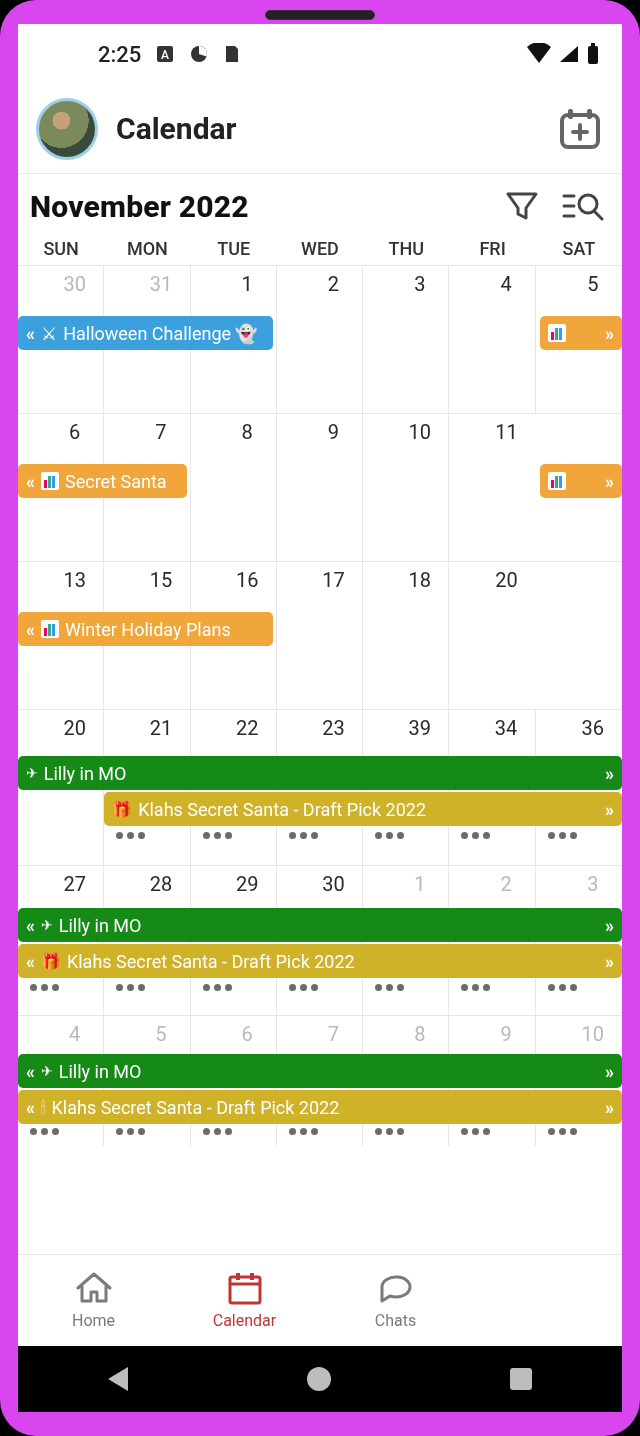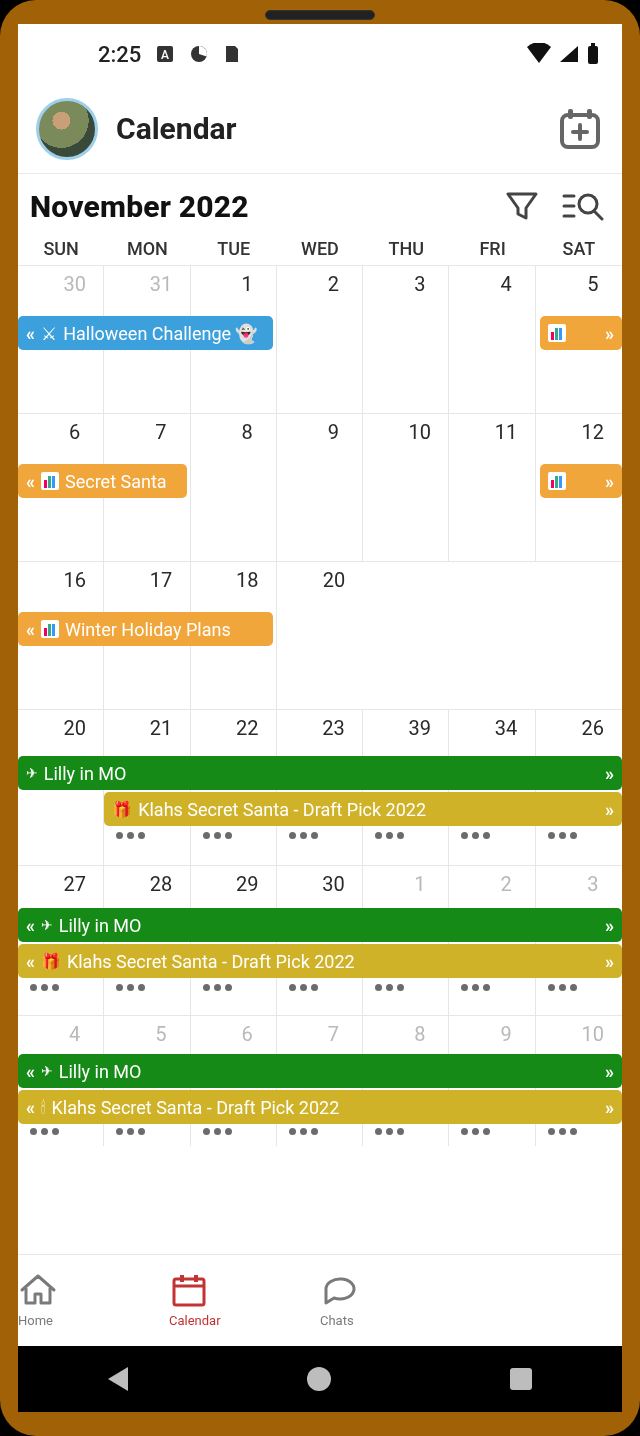--- a/index.html
+++ b/index.html
@@ -1,18 +1,18 @@
 <!DOCTYPE html>
 <html><head>
 <meta charset="utf-8">
 <style>
   * { box-sizing: border-box; margin: 0; padding: 0; font-family: -apple-system, BlinkMacSystemFont, "Segoe UI", Roboto, Helvetica, Arial, sans-serif; }
   html, body { width: 640px; height: 1436px; background: #000; }
   .device {
-    width: 640px; height: 1436px; background: #a16207; border-radius: 36px; position: relative; overflow: hidden;
+    width: 640px; height: 1436px; background: #d946ef; border-radius: 36px; position: relative; overflow: hidden;
   }
   .speaker {
     position: absolute; top: 10px; left: 50%; transform: translateX(-50%);
     width: 110px; height: 10px; background: #222; border-radius: 6px; border:1px solid #333;
   }
   .screen {
     position: absolute; top: 24px; left: 18px; right: 18px; bottom: 24px;
     background: #fff; border-radius: 0; overflow: hidden;
   }
   
@@ -80,21 +80,21 @@
   .dots-row {
     position: absolute; top: 124px; left: 0; right: 0; display: grid; grid-template-columns: repeat(7,1fr);
   }
   .dots3 { display: flex; gap: 4px; padding-left: 12px; }
   .dots3 span { width: 7px; height: 7px; border-radius: 50%; background: #6b6b6b; }
   
   .tabs {
     position: absolute; left: 0; right: 0; bottom: 66px; height: 92px; background: #fff; border-top: 1px solid #e6e6e6;
     display: grid; grid-template-columns: repeat(4, 1fr);
   }
-  .tab { display: flex; flex-direction: column; align-items: flex-start; justify-content: center; gap: 6px; font-size: 13px; color: #7a7a7a;}
+  .tab { display: flex; flex-direction: column; align-items: center; justify-content: center; gap: 6px; font-size: 16px; color: #7a7a7a;}
   .tab.active { color: #c23434; }
   .tab svg { width: 40px; height: 34px; }
   
   .navbar {
     position: absolute; left: 0; right: 0; bottom: 0; height: 66px; background: #000; display: flex; align-items: center; justify-content: space-around;
   }
   .nav-tri { width: 0; height: 0; border-top: 12px solid transparent; border-bottom: 12px solid transparent; border-right: 20px solid #bdbdbd; }
   .nav-circle { width: 24px; height: 24px; border-radius: 50%; background: #bdbdbd; }
   .nav-square { width: 22px; height: 22px; background: #bdbdbd; border-radius: 3px;}
 </style>
@@ -217,38 +217,41 @@
             </div>
           <div class="daycell">
               <div class="num">9</div>
             </div>
           <div class="daycell">
               <div class="num">10</div>
             </div>
           <div class="daycell">
               <div class="num">11</div>
             </div>
-          <div class="daycell">
-              <div class="num">12</div>
-            </div>
         </div>
         <div class="event orange" style="left:0; width: calc(100%/7*2 - 4px);">
           <span class="chev-left">«</span>
           <span class="bar-ico"></span>
           <span>Secret Santa</span>
         </div>
         <div class="event orange" style="right:0; width: calc(100%/7 - 4px); justify-content:space-between;">
           <span class="bar-ico"></span>
           <span class="chev-right">»</span>
         </div>
       </div>
 
       <div class="week">
         <div class="daycells">
           <div class="daycell">
+              <div class="num">13</div>
+            </div>
+          <div class="daycell">
+              <div class="num">15</div>
+            </div>
+          <div class="daycell">
               <div class="num">16</div>
             </div>
           <div class="daycell">
               <div class="num">17</div>
             </div>
           <div class="daycell">
               <div class="num">18</div>
             </div>
           <div class="daycell">
               <div class="num">20</div>
@@ -275,21 +278,21 @@
           <div class="daycell">
               <div class="num">23</div>
             </div>
           <div class="daycell">
               <div class="num">39</div>
             </div>
           <div class="daycell">
               <div class="num">34</div>
             </div>
           <div class="daycell">
-              <div class="num">26</div>
+              <div class="num">36</div>
             </div>
         </div>
         <div class="event green" style="left:0; right:0; top:46px;">
           <span class="airplane">✈</span>
           <span>Lilly in MO</span>
           <span class="chev-right">»</span>
         </div>
         <div class="event olive row2" style="left: calc(100%/7); right:0; top:82px;">
           <span style="font-size:16px;">🎁</span>
           <span>Klahs Secret Santa - Draft Pick 2022</span>

